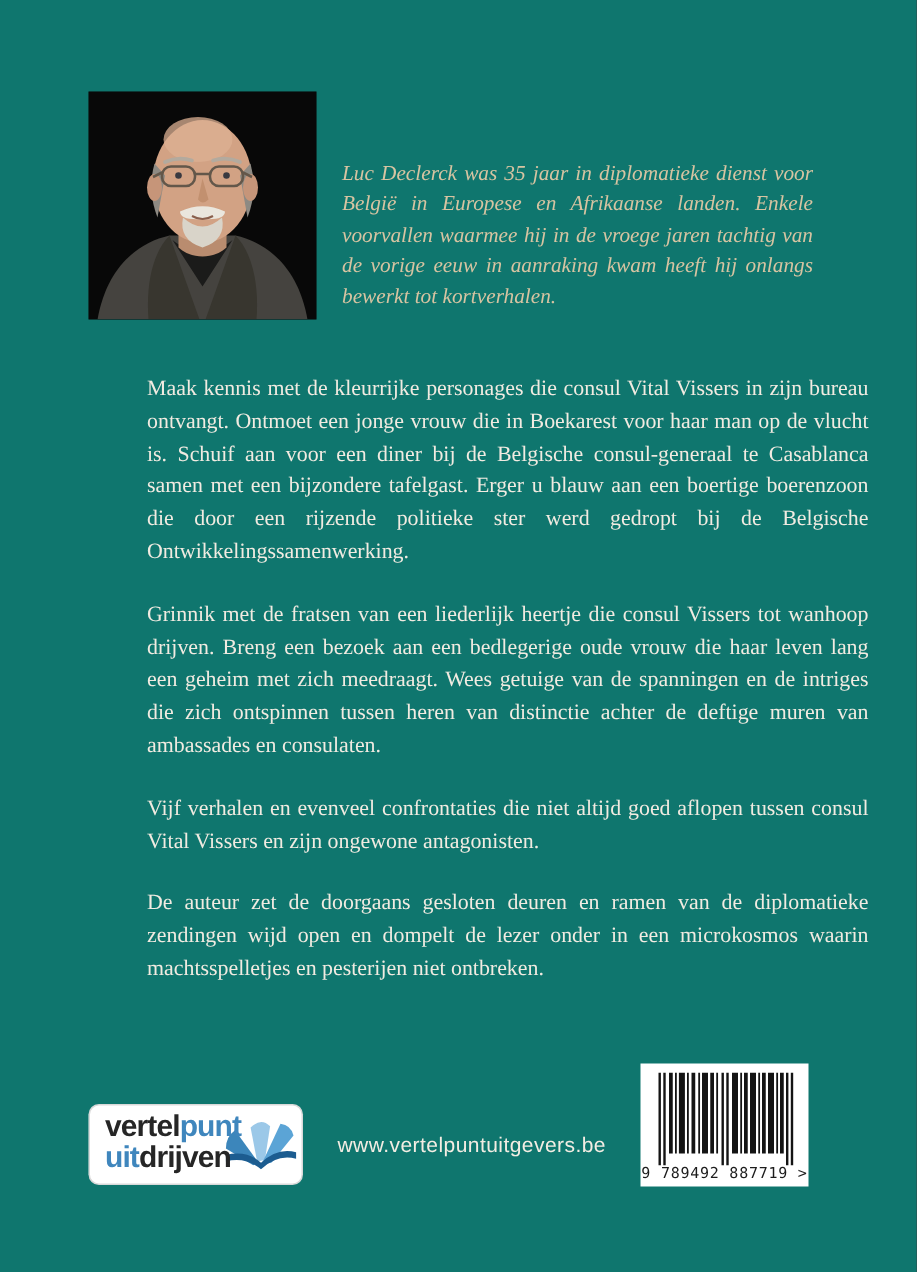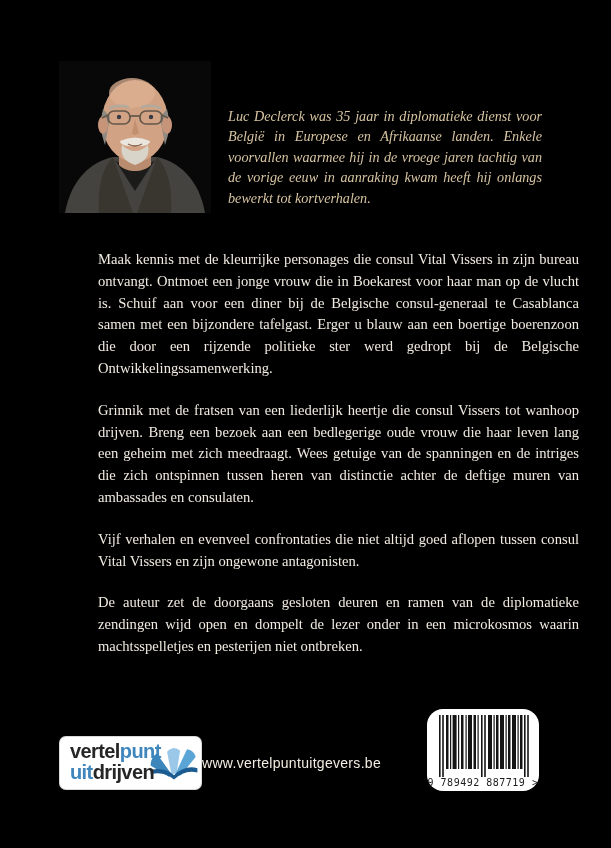--- a/index.html
+++ b/index.html
@@ -3,21 +3,21 @@
 <meta charset="utf-8">
 <style>
   html,body{margin:0;padding:0;}
   body{
     width:611px;height:848px;
     font-family:"Liberation Serif", serif;
     background:#581f26;
   }
   .cover{
     position:relative;width:611px;height:848px;
-    background:#000000;overflow:hidden;
+    background:#0f766e;overflow:hidden;
   }
   
   .photo{
     position:absolute;left:59px;top:61px;width:152px;height:152px;
     background:#0a0a0a;overflow:hidden;
   }
   .photo svg{display:block;width:100%;height:100%;}
   
   .bio{
     position:absolute;left:228px;top:106px;width:314px;margin:0;
@@ -41,27 +41,26 @@
     font-family:"Liberation Sans", sans-serif;
     font-weight:bold;font-size:20px;line-height:21px;letter-spacing:-0.6px;
   }
   .logo-text .k{color:#262626;}
   .logo-text .b{color:#3f86bd;}
   .logo .book{position:absolute;right:2px;top:5px;width:52px;height:44px;z-index:1;}
   
   .website{
     position:absolute;left:202px;top:755px;width:225px;
     font-family:"Liberation Sans", sans-serif;
-    font-size:14px;color:#f3ede3;letter-spacing:0.3px;
+    font-size:14px;color:#f3ede3;text-align:center;letter-spacing:0.3px;
   }
   
   .barcode{
     position:absolute;left:427px;top:709px;width:112px;height:82px;
     background:#ffffff;
-    border-radius:16px;
   }
   .barcode svg{display:block;position:absolute;left:0;top:6px;width:112px;height:62px;}
   .isbn{
     position:absolute;left:0;bottom:3px;width:112px;
     font-family:"DejaVu Sans Mono", monospace;
     font-size:10px;color:#1c1c1c;text-align:center;letter-spacing:0.5px;
     white-space:nowrap;
   }
 </style>
 </head>

